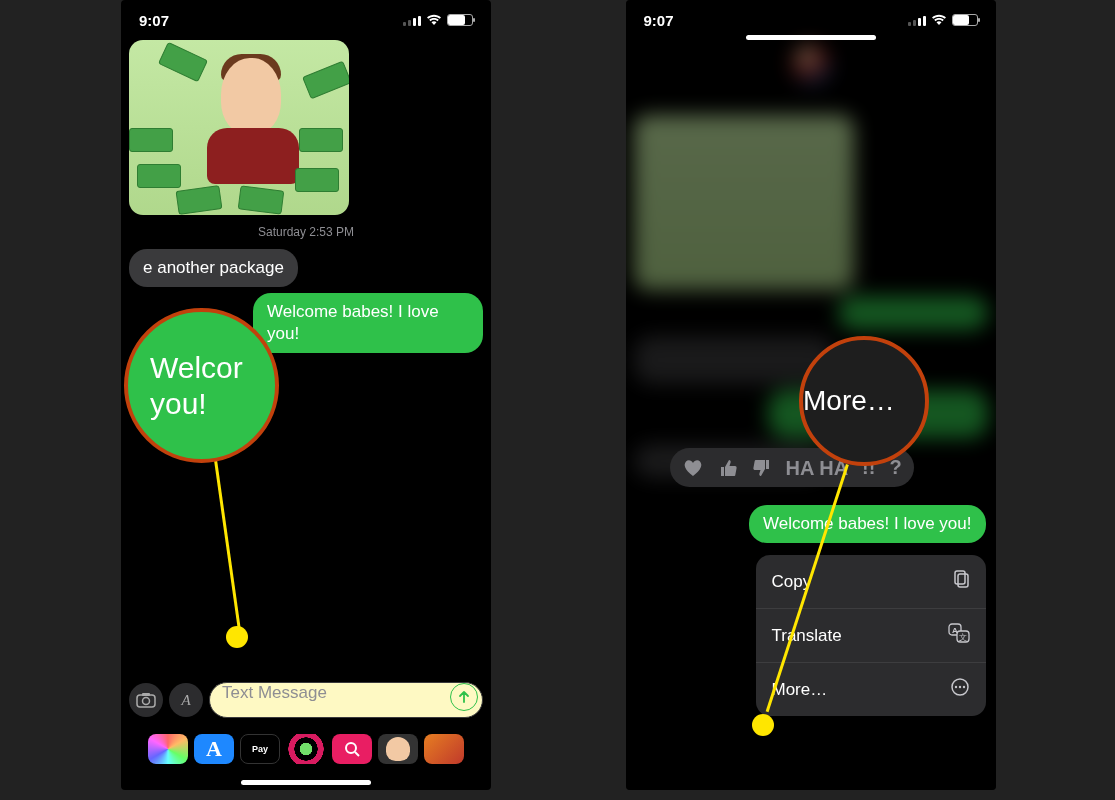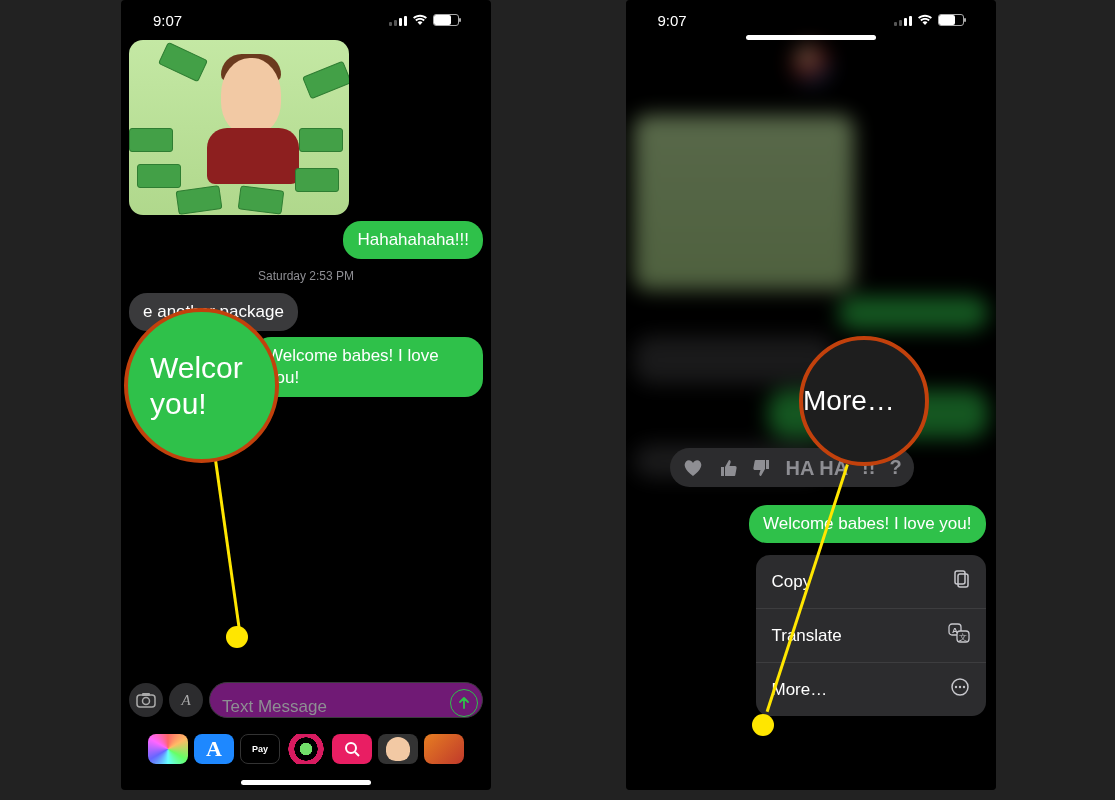--- a/index.html
+++ b/index.html
@@ -4,21 +4,21 @@
 <style>
   * { box-sizing: border-box; margin: 0; padding: 0; }
   html, body { width: 1115px; height: 800px; background: #222; font-family: -apple-system, Helvetica, Arial, sans-serif; overflow: hidden; }
   .stage { display: flex; width: 100%; height: 100%; }
   .half { width: 50%; height: 100%; position: relative; background: #222; display: flex; justify-content: center; }
   .phone { position: absolute; top: 0; width: 370px; height: 790px; background: #000; border-radius: 4px; overflow: hidden; color: #fff; }
   .half.left .phone { left: 121px; }
   .half.right .phone { left: 68px; }
 
   
-  .status { display: flex; justify-content: space-between; align-items: center; height: 40px; padding: 0 32px; font-size: 15px; font-weight: 400; }
+  .status { display: flex; justify-content: space-between; align-items: center; height: 40px; padding: 0 18px; font-size: 15px; font-weight: 700; }
   .status-right { display: flex; align-items: center; gap: 5px; }
   .sig { width: 18px; height: 11px; display: flex; align-items: flex-end; gap: 2px; }
   .sig span { width: 3px; background: #fff; border-radius: 1px; display: block; }
   .sig span.dim { background: #555; }
   .sig span:nth-child(1){height:4px;} .sig span:nth-child(2){height:6px;}
   .sig span:nth-child(3){height:8px;} .sig span:nth-child(4){height:10px;}
   .wifi { width: 16px; height: 12px; }
   .batt { width: 26px; height: 12px; border: 1px solid #aaa; border-radius: 3px; position: relative; }
   .batt::after { content: ""; position: absolute; right: -3px; top: 3px; width: 2px; height: 4px; background: #aaa; border-radius: 1px; }
   .batt i { display: block; width: 70%; height: 100%; background: #fff; border-radius: 2px; }
@@ -46,21 +46,21 @@
   .bubble { max-width: 260px; padding: 8px 14px; border-radius: 18px; font-size: 17px; line-height: 1.3; margin-top: 6px; word-wrap: break-word; }
   .out { background: #2fc14a; align-self: flex-end; }
   .in { background: #3a3a3c; }
   .row-out { display:flex; justify-content:flex-end; }
   .row-in { display:flex; justify-content:flex-start; }
   .ts { text-align:center; color:#8e8e93; font-size:12px; margin: 10px 0 4px; }
 
   
   .inputbar { position: absolute; left: 0; right:0; bottom: 64px; height: 52px; display:flex; align-items:center; gap:6px; padding: 0 8px; }
   .ib-btn { width:34px; height:34px; border-radius:17px; background:#2c2c2e; display:flex; align-items:center; justify-content:center; color:#aaa; }
-  .textfield { flex:1; height:36px; border-radius:18px; border:1px solid #3a3a3c; background:#701a75; display:flex; align-items:flex-end; justify-content:space-between; padding:0 4px 0 12px; color:#8e8e93; font-size:17px; }
+  .textfield { flex:1; height:36px; border-radius:18px; border:1px solid #3a3a3c; background:#fef9c3; display:flex; align-items:flex-start; justify-content:space-between; padding:0 4px 0 12px; color:#8e8e93; font-size:17px; }
   .send { width:28px; height:28px; border-radius:14px; border:1.5px solid #2fc14a; display:flex; align-items:center; justify-content:center; color:#2fc14a; }
 
   
   .appstrip { position:absolute; left:0; right:0; bottom:22px; height:38px; display:flex; justify-content:center; align-items:center; gap:6px; }
   .app { width:40px; height:30px; border-radius:8px; display:flex; align-items:center; justify-content:center; font-size:13px; font-weight:600; }
   .app.photos { background: conic-gradient(#f66,#fb6,#6f6,#6ff,#66f,#f6f,#f66); }
   .app.appstore { background:#1e88ff; color:#fff; font-size:22px; font-family:Georgia; }
   .app.pay { background:#000; color:#fff; font-size:9px; border:1px solid #333;}
   .app.circ { background:radial-gradient(circle,#72e06a 0 25%,#000 26% 46%, #d81b60 47% 70%, #000 71% 100%); }
   .app.search { background:#e91e63; color:#fff; }
@@ -124,23 +124,20 @@
           <div class="hair"></div>
             <div class="head"></div>
             <div class="shirt"></div>
           <div class="cash c7"></div>
             <div class="cash c8"></div>
           <div class="cash c1"></div>
             <div class="cash c2"></div>
             <div class="cash c3"></div>
             <div class="cash c4"></div>
         </div>
-        <div class="row-out">
-            <div class="bubble out">Hahahahaha!!!</div>
-          </div>
         <div class="ts">Saturday 2:53 PM</div>
         <div class="row-in">
             <div class="bubble in" style="max-width:220px">e another package</div>
           </div>
         <div class="row-out">
             <div class="bubble out" style="max-width:230px">Welcome babes! I love you!</div>
           </div>
       </div>
 
       <div class="inputbar">

